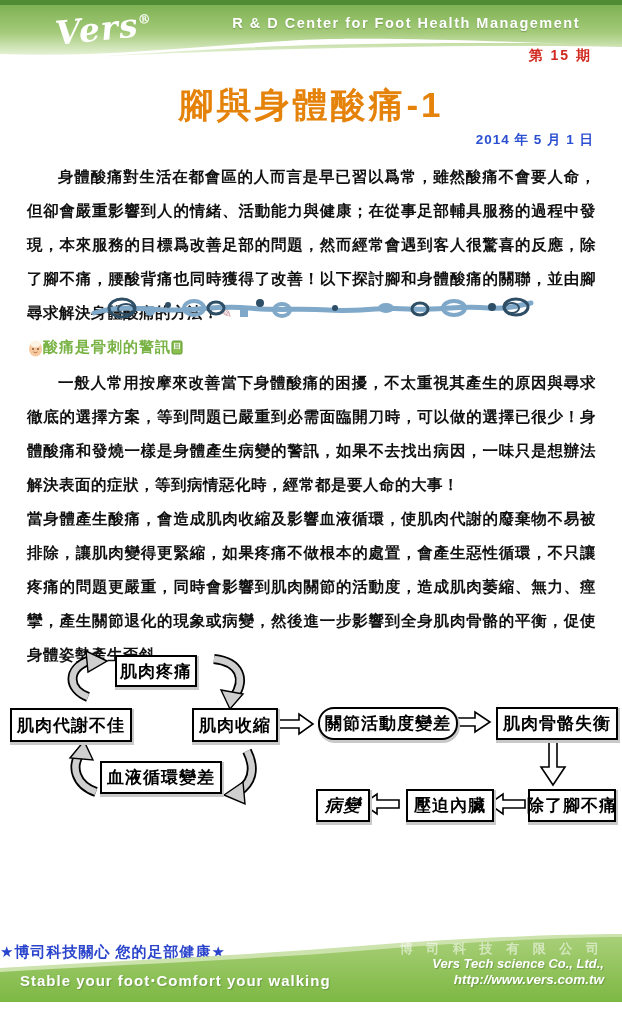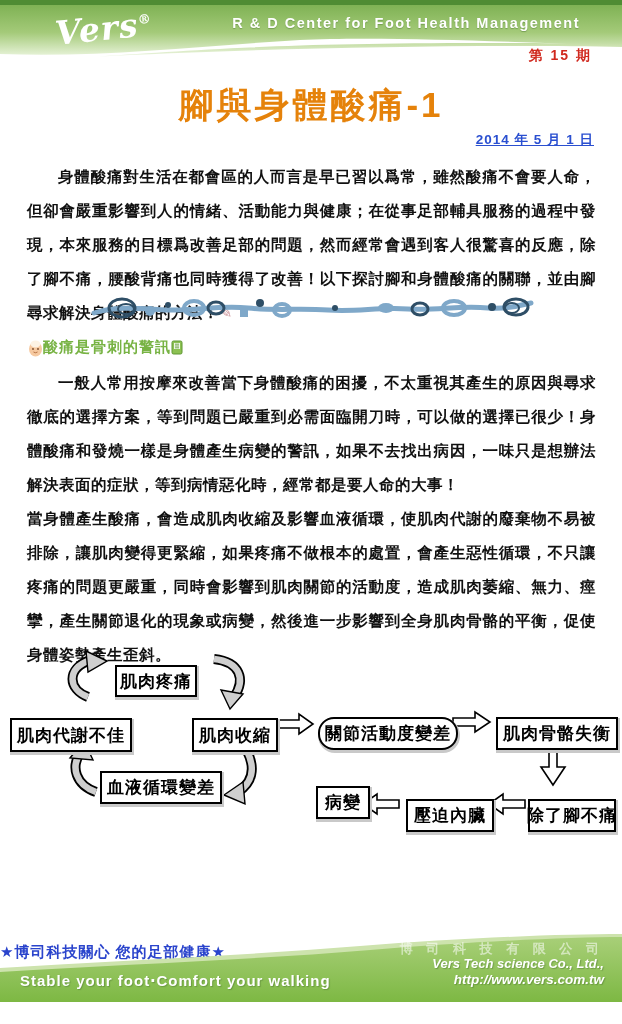--- a/index.html
+++ b/index.html
@@ -26,21 +26,21 @@
     position:absolute;top:47px;right:30px;color:#d0281e;
     font-weight:bold;font-size:14px;letter-spacing:2px;
   }
   
   .main-title{
     position:absolute;top:82px;left:0;width:100%;text-align:center;
     color:#e5820a;font-size:35px;font-weight:900;letter-spacing:3px;
   }
   .date{
     position:absolute;top:131px;right:28px;color:#2a4fd0;
-    font-weight:bold;font-size:13.5px;letter-spacing:1px;text-decoration:underline;
+    font-weight:bold;font-size:13.5px;letter-spacing:1px;
   }
   
   .para{
     position:absolute;left:27px;right:26px;color:#111;
     font-size:15.5px;font-weight:bold;line-height:34px;
     text-align:justify;letter-spacing:.5px;
   }
   .p1{top:160px;}
   .p1 .indent,.p2p3 .indent{text-indent:2em;margin:0;}
   .p2p3{top:366px;}
@@ -54,31 +54,31 @@
     color:#78b344;font-size:15px;font-weight:bold;letter-spacing:1px;
   }
   
   .flow{position:absolute;top:645px;left:0;width:622px;height:190px;}
   .flow svg{position:absolute;top:0;left:0;}
   .fbox{
     position:absolute;background:#fff;border:2px solid #000;
     box-shadow:1px 2px 0 1px #c9c9c9;color:#000;
     font-size:17px;font-weight:bold;white-space:nowrap;
     display:flex;align-items:center;justify-content:center;
-    padding:2px 4px;letter-spacing:1px;margin-top:10px;
+    padding:2px 4px;letter-spacing:1px;
   }
   .b-pain{left:115px;top:10px;width:70px;height:24px;}
   .b-meta{left:10px;top:63px;width:110px;height:26px;}
   .b-contr{left:192px;top:63px;width:74px;height:26px;}
   .b-circ{left:100px;top:116px;width:110px;height:25px;}
   .b-joint{left:318px;top:62px;width:128px;height:25px;border-radius:16px;}
   .b-imbal{left:496px;top:62px;width:110px;height:25px;}
   .b-tilt{left:528px;top:144px;width:76px;height:25px;}
   .b-organ{left:406px;top:144px;width:76px;height:25px;}
-  .b-dis{left:316px;top:131px;width:42px;height:25px;}
+  .b-dis{left:316px;top:144px;width:42px;height:25px;font-style:italic;}
   
   .star-note{
     position:absolute;top:943px;left:0;width:100%;
     color:#2a44cc;font-size:15px;font-weight:bold;letter-spacing:1px;
   }
   .footer-svg{position:absolute;top:934px;left:0;}
   .slogan{
     position:absolute;top:972px;left:20px;color:#ffffff;
     font-size:15px;font-weight:bold;letter-spacing:1px;
     text-shadow:1px 1px 1px rgba(80,120,50,.5);

